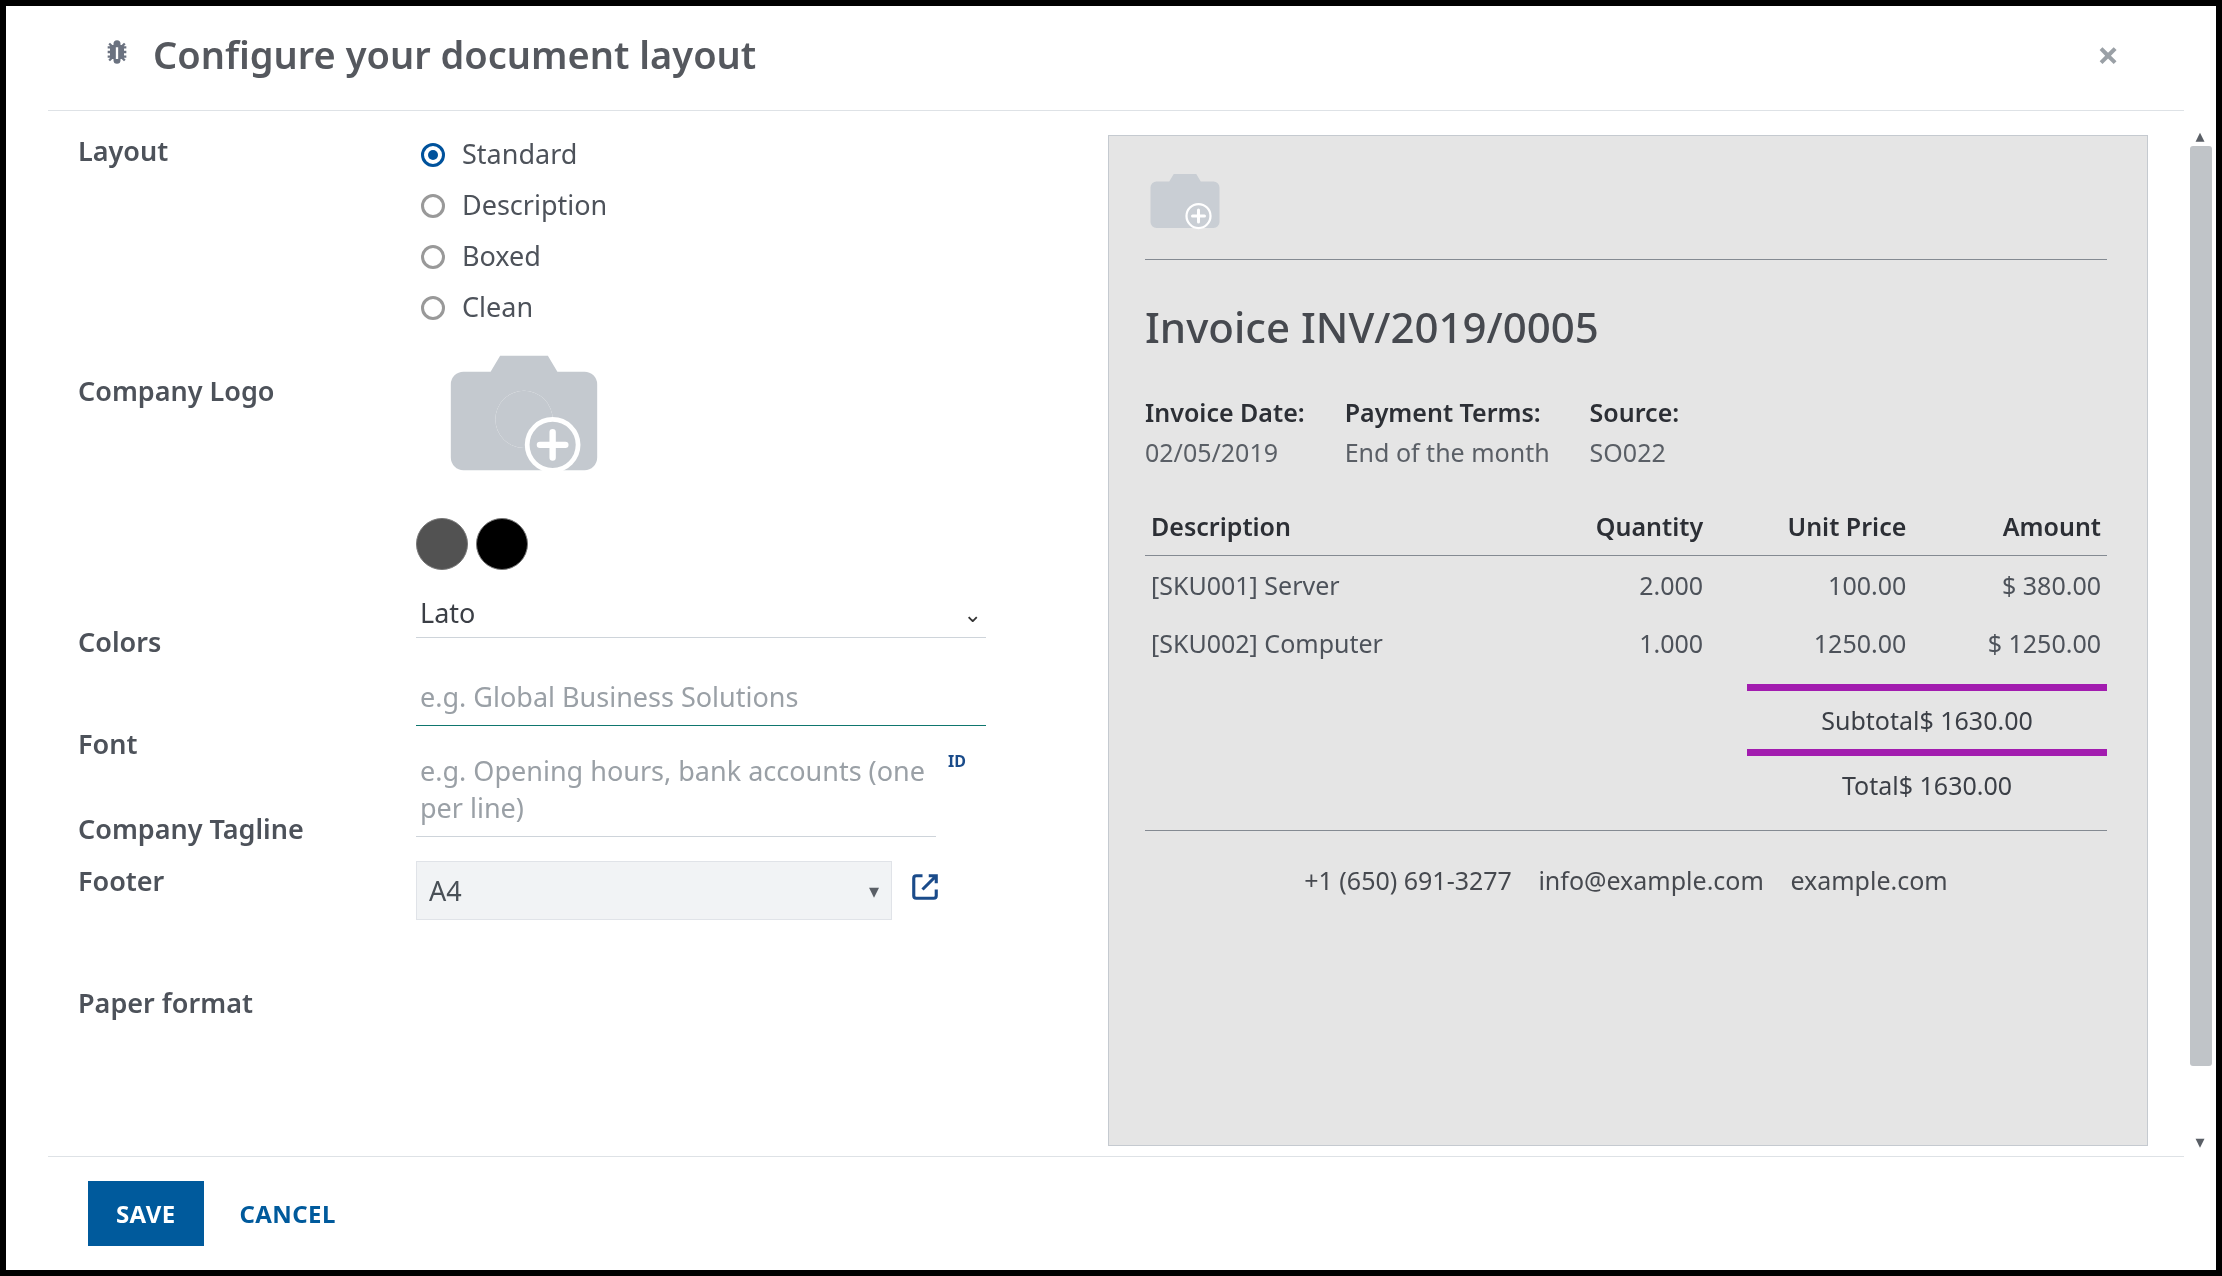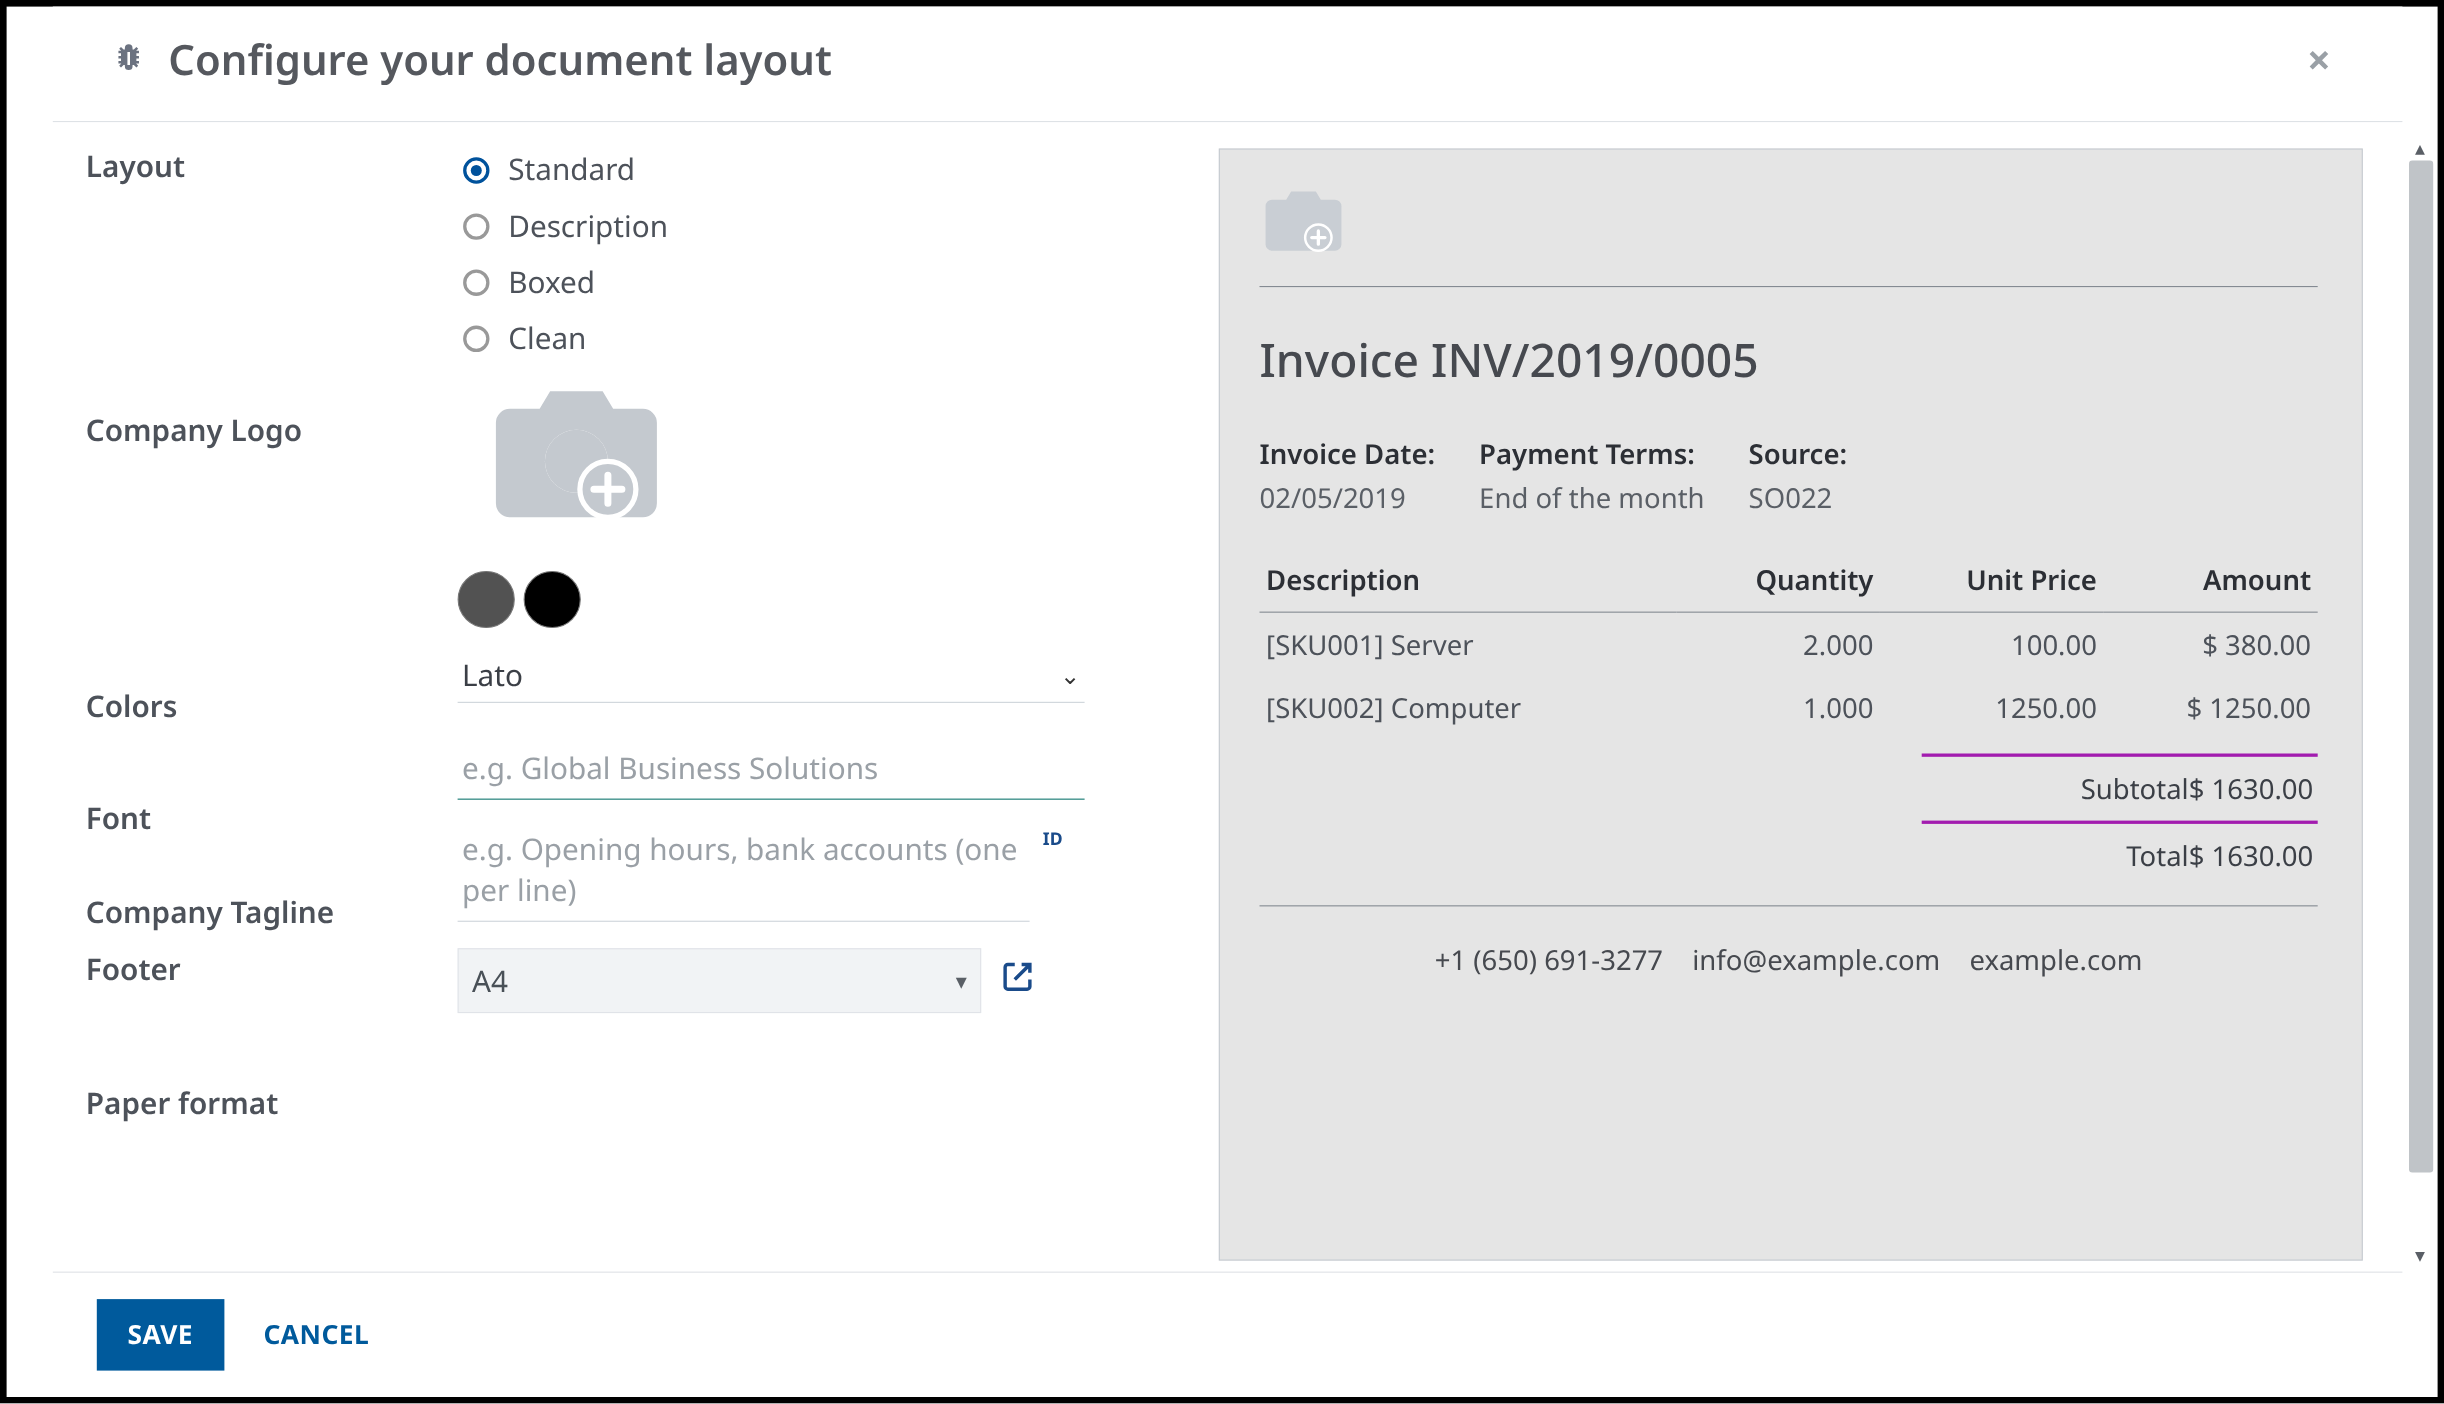--- a/index.html
+++ b/index.html
@@ -93,21 +93,21 @@
 .meta .m-label{font-size:25px;font-weight:600;color:#2c2f35}
 .meta .m-val{font-size:25px;color:#5a5f66;margin-top:6px}
 table.inv{width:100%;border-collapse:collapse;font-size:25px}
 table.inv th{
   text-align:left;font-weight:600;border-bottom:1px solid #848a92;padding:12px 6px;color:#2c2f35
 }
 table.inv th.r,table.inv td.r{text-align:right}
 table.inv tbody tr:first-child td{border-top:1px solid #dadee2}
 table.inv td{padding:12px 6px;color:#4d525a}
 .totals{margin-top:12px;margin-left:auto;width:360px;font-size:25px;color:#3b3f46}
-.totals .trow{display:flex;justify-content:flex-end;border-top:3px solid #a21caf;padding:12px 4px}
+.totals .trow{display:flex;justify-content:center;border-top:7px solid #a21caf;padding:12px 4px}
 .ftr{text-align:center;font-size:25px;color:#46494f;margin-top:16px;border-top:1px solid #848a92;padding-top:32px}
 .ftr span{margin:0 10px}
 
 .dialog-footer{
   display:flex;align-items:center;gap:30px;padding:24px 40px;border-top:1px solid var(--border)
 }
 .btn-save{
   background:var(--save-bg);color:#fff;border:none;padding:16px 28px;font-size:24px;font-weight:700;letter-spacing:.4px;cursor:pointer
 }
 .btn-cancel{

